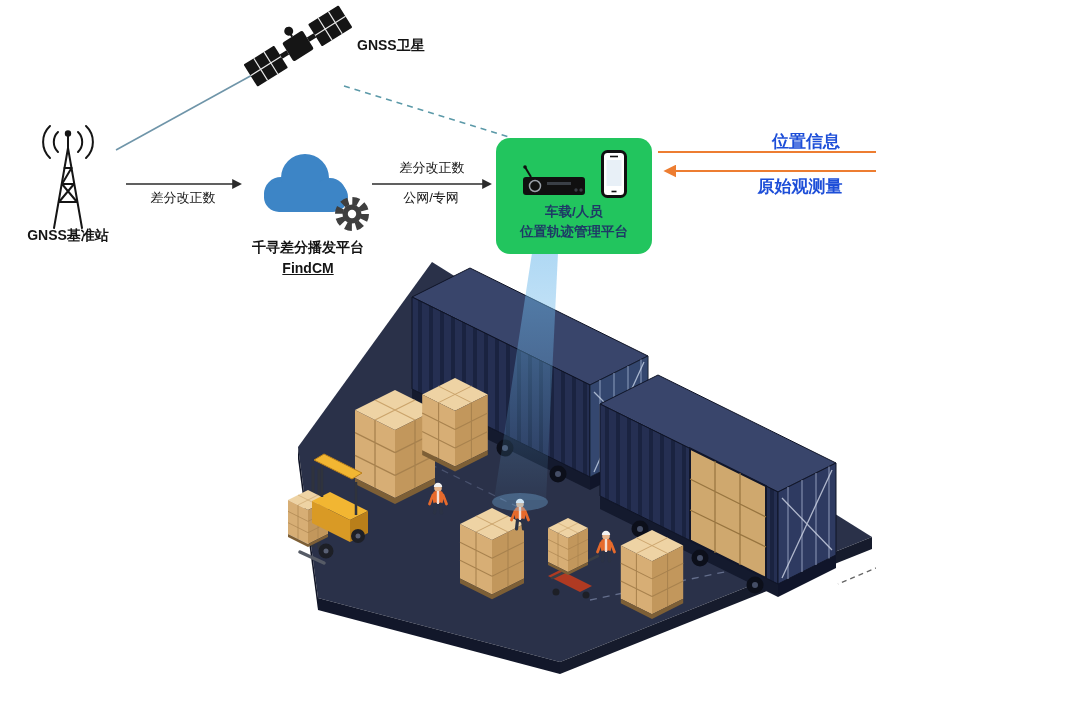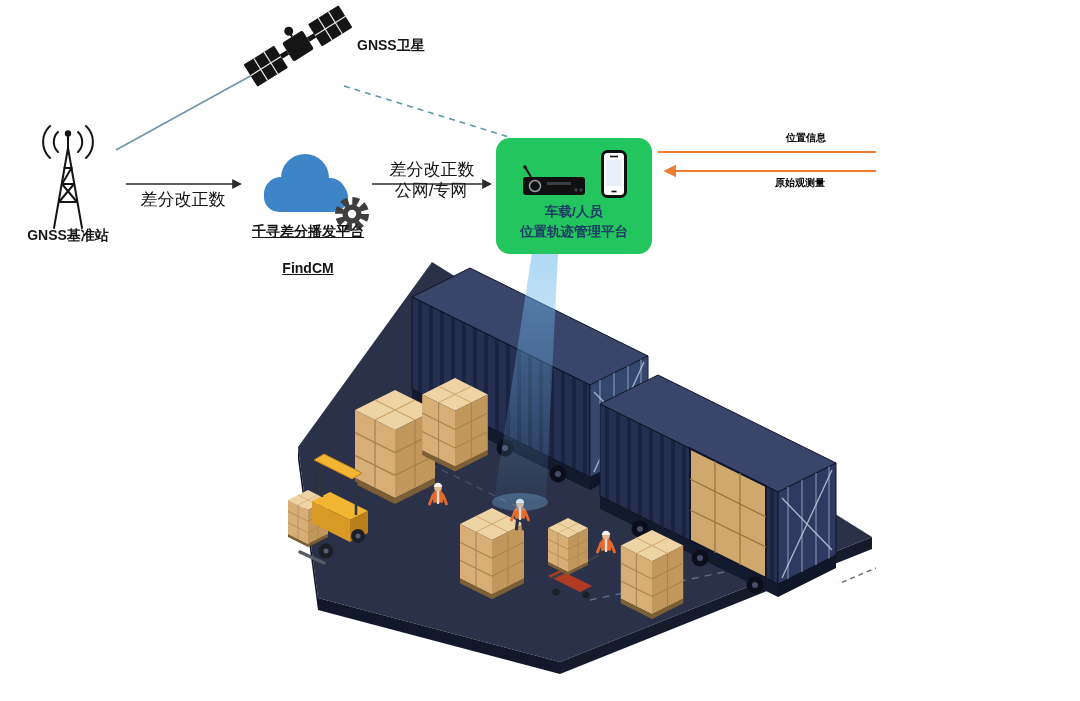--- a/index.html
+++ b/index.html
@@ -1,22 +1,22 @@
 <!DOCTYPE html>
 <html><head>
 <meta charset="utf-8">
 <style>
   html,body{margin:0;padding:0;background:#fff;}
   .canvas{position:relative;width:876px;height:701px;background:#ffffff;
           font-family:"Liberation Sans",sans-serif;overflow:hidden;}
   svg.scene{position:absolute;left:0;top:0;}
-  .label{position:absolute;transform:translateX(-50%);font-size:17px;color:#141414;
+  .label{position:absolute;transform:translateX(-50%);font-size:13px;color:#141414;
          white-space:nowrap;line-height:1;}
   .label.bold{font-weight:bold;font-size:14px;}
-  .label.orange{color:#000000;font-weight:bold;font-size:10px;}
+  .label.orange{color:#1d4ed8;font-weight:bold;font-size:17px;}
   .label.noshift{transform:none;}
   .underline{text-decoration:underline;text-align:right;}
   .bubble{position:absolute;background:#22c55e;border-radius:14px;display:flex;
           flex-direction:column;align-items:center;justify-content:center;gap:4px;}
   .bubble .icons{display:flex;align-items:flex-end;gap:10px;}
   .bubble .t{font-weight:bold;color:#1e3a66;font-size:13.5px;line-height:1.45;
              text-align:center;white-space:nowrap;}
   #terminal-bubble{left:496px;top:138px;width:156px;height:116px;}
   #finds-bubble{left:880px;top:427px;width:146px;height:140px;}
 </style>
@@ -205,27 +205,27 @@
       <polygon points="532,253 558,253 546,500 494,500" fill="url(#beamGrad)"></polygon>
       <ellipse cx="520" cy="502" rx="28" ry="9" fill="#82c8fa" opacity="0.3"></ellipse>
     </g>
   </g>
 </svg>
 
 <div class="label bold noshift" style="left:357px;top:38px;">GNSS卫星</div>
 
 <div class="label bold" style="left:68px;top:228px;">GNSS基准站</div>
 
-<div class="label bold" style="left:308px;top:224px;text-decoration:underline;">千寻差分播发平台</div>
+<div class="label bold" style="left:308px;top:240px;">千寻差分播发平台</div>
 <div class="label bold underline" style="left:308px;top:261px;">FindCM</div>
 
 <div class="label" style="left:183px;top:191px;">差分改正数</div>
 
 <div class="label" style="left:432px;top:161px;">差分改正数</div>
-<div class="label" style="left:431px;top:182px;">公网/专网</div>
+<div class="label" style="left:431px;top:191px;">公网/专网</div>
 
 <div class="label orange" style="left:806px;top:133px;">位置信息</div>
 <div class="label orange" style="left:800px;top:178px;">原始观测量</div>
 
 <div class="bubble" id="terminal-bubble">
   <div class="icons">
     <svg width="70" height="34" viewBox="0 0 70 34">
       <line x1="10" y1="13" x2="4" y2="3" stroke="#101010" stroke-width="2"></line>
       <circle cx="4" cy="3" r="1.8" fill="#101010"></circle>
       <rect x="2" y="13" width="62" height="18" rx="3" fill="#101010"></rect>

